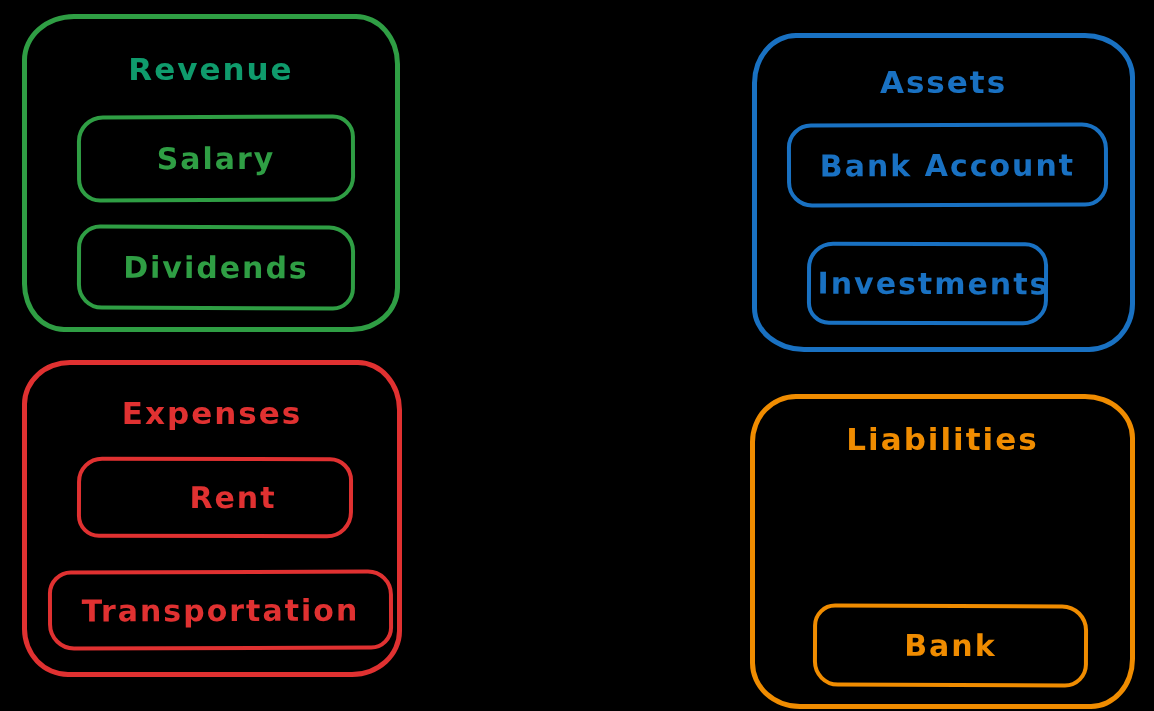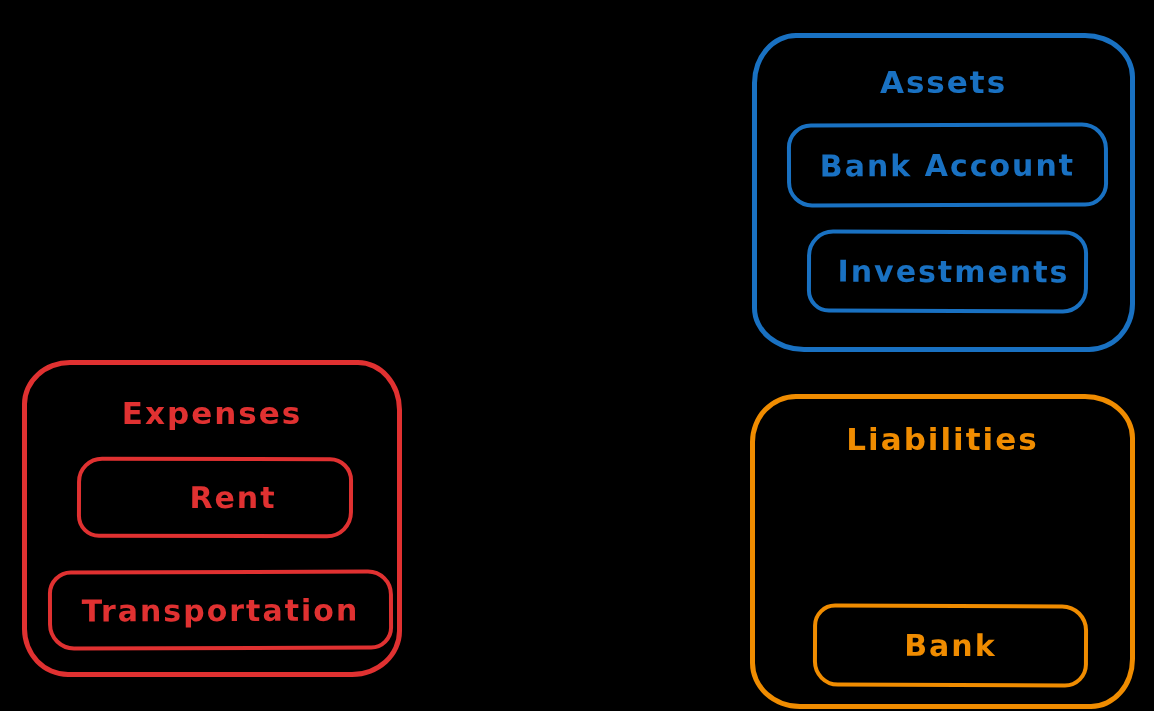--- a/index.html
+++ b/index.html
@@ -54,31 +54,40 @@
   #g-liabilities  { left: 750px; top: 394px; width: 385px; height: 315px; border-radius: 46px 50px 44px 50px / 48px 44px 50px 46px; }
 
   #g-revenue .group-title     { top: 32px; }
   #g-assets .group-title      { top: 26px; }
   #g-expenses .group-title    { top: 30px; }
   #g-liabilities .group-title { top: 22px; }
 
   #n-salary         { left: 50px; top: 96px;  width: 278px; height: 87px; border-radius: 26px 22px 25px 23px; transform: rotate(-0.2deg); }
   #n-dividends      { left: 50px; top: 206px; width: 278px; height: 85px; border-radius: 23px 26px 22px 25px; transform: rotate(0.2deg); }
   #n-bank-account   { left: 30px; top: 85px;  width: 321px; height: 84px; border-radius: 24px 26px 23px 25px; transform: rotate(-0.2deg); }
-  #n-investments    { left: 50px; top: 192px; width: 281px; height: 83px; border-radius: 26px 23px 25px 22px; transform: rotate(0.2deg); padding-left: 12px; }
+  #n-investments    { left: 50px; top: 204px; width: 241px; height: 83px; border-radius: 26px 23px 25px 22px; transform: rotate(0.2deg); padding-left: 12px; }
   #n-rent           { left: 50px; top: 92px;  width: 276px; height: 81px; border-radius: 25px 23px 26px 22px; transform: rotate(0.15deg); padding-left: 36px; }
   #n-transportation { left: 21px; top: 205px; width: 345px; height: 80px; border-radius: 23px 25px 22px 26px; transform: rotate(-0.2deg); }
   #n-credit-card    { left: 30px; top: 90px;  width: 323px; height: 81px; border-radius: 25px 22px 26px 23px; transform: rotate(-0.15deg); }
   #n-loan           { left: 58px; top: 205px; width: 275px; height: 83px; border-radius: 22px 26px 23px 25px; transform: rotate(0.2deg); }
 </style>
 </head>
 <body>
 
 <div class="canvas">
 
+  <section class="group" id="g-revenue" style="--c: #2f9e44; --tc: #0f9b6c;">
+    <h2 class="group-title">Revenue</h2>
+    <div class="node" id="n-salary">
+      <span class="node-label">Salary</span>
+    </div>
+    <div class="node" id="n-dividends">
+      <span class="node-label">Dividends</span>
+    </div>
+  </section>
 
   <section class="group" id="g-assets" style="--c: #1971c2; --tc: #1971c2;">
     <h2 class="group-title">Assets</h2>
     <div class="node" id="n-bank-account">
       <span class="node-label">Bank Account</span>
     </div>
     <div class="node" id="n-investments">
       <span class="node-label">Investments</span>
     </div>
   </section>

